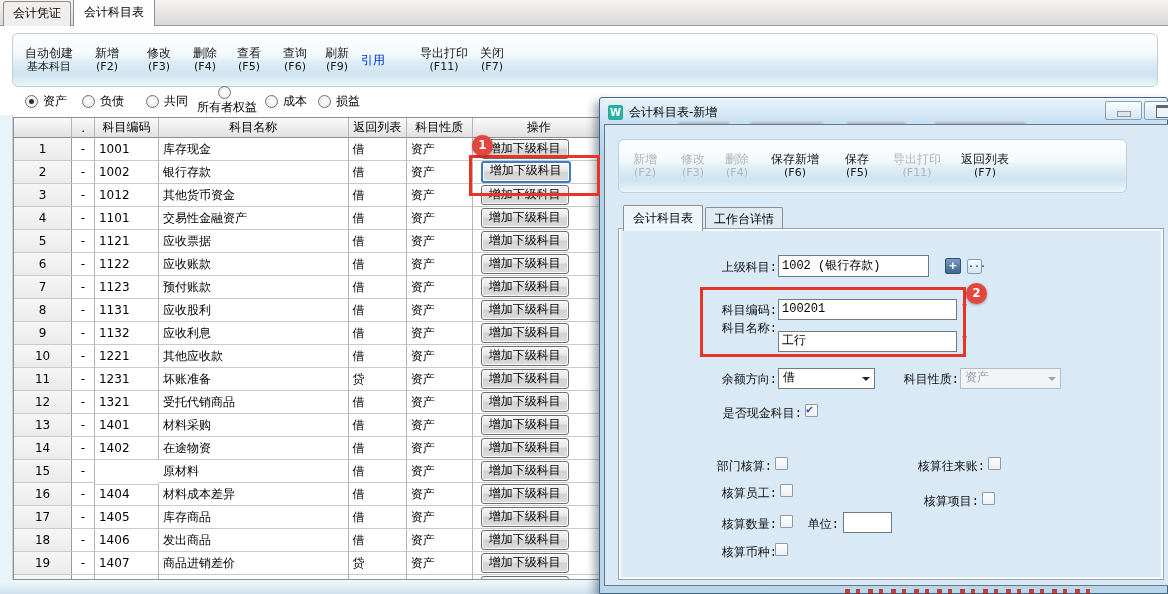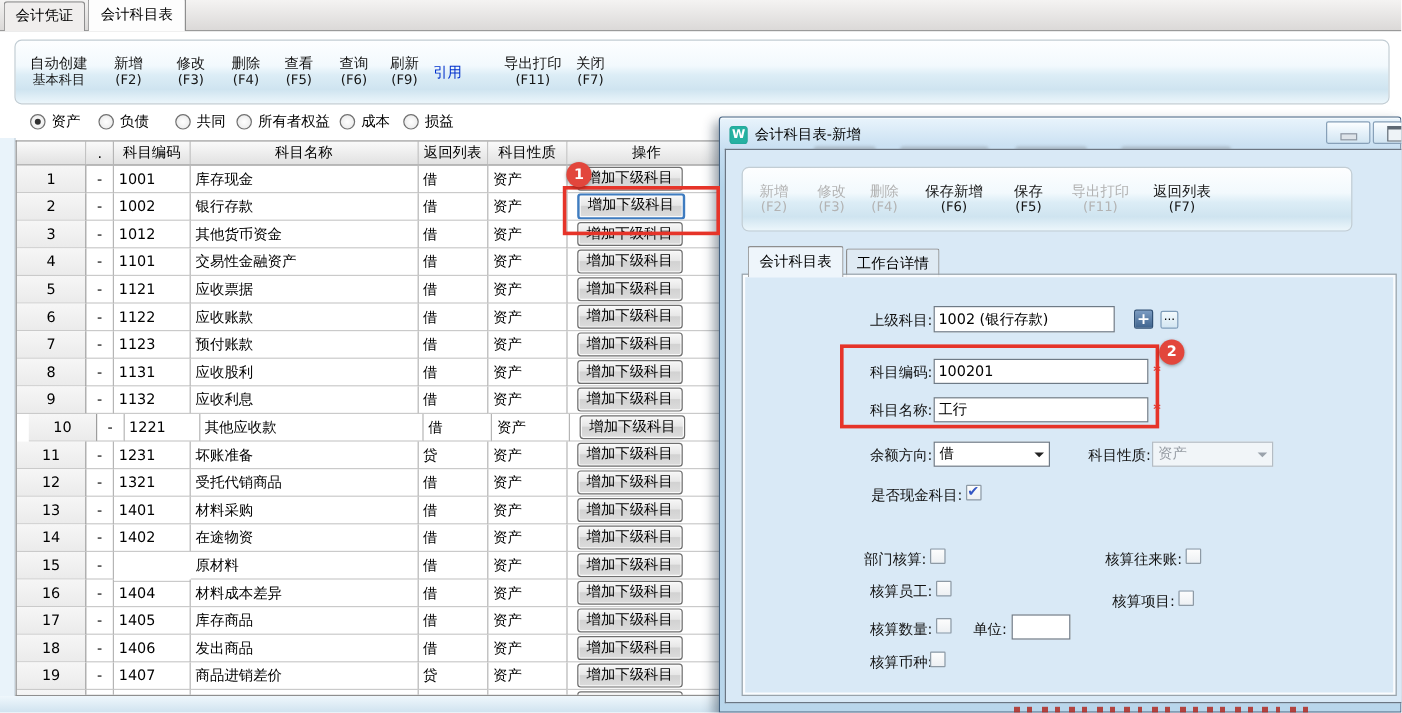--- a/index.html
+++ b/index.html
@@ -78,21 +78,21 @@
   .dlg-client{position:absolute;left:4px;top:26px;width:565px;height:462px;background:#d9e9f6;
               border:1px solid #6b7683;border-right:none;box-sizing:border-box;overflow:hidden;}
   .dlg-toolbar{position:absolute;left:13px;top:14px;width:509px;height:54px;border:1px solid #c2cdd4;
                border-radius:6px;box-sizing:border-box;display:flex;align-items:center;
                background:linear-gradient(180deg,#fdfeff 0%,#f2f9fd 40%,#dcedf6 55%,#cfe4f0 78%,#ecf6fb 100%);}
   .dlg-tabs{position:absolute;left:18px;top:80px;display:flex;align-items:flex-end;}
   .dtab{border:1px solid #8e8e8e;border-bottom:none;border-radius:2px 2px 0 0;background:#dfeaf3;
         padding:3px 8px;margin-right:2px;position:relative;top:0;}
   .dtab.active{background:#eef5fb;padding:4px 9px;z-index:2;}
   .dlg-panel{position:absolute;left:13px;top:103px;width:546px;height:352px;border:1px solid #99a3ab;
-             box-shadow:inset 0 0 0 2px rgba(255,255,255,.85);box-sizing:border-box;}
+             box-shadow:inset 0 0 0 2px rgba(255,255,255,.85);box-sizing:border-box;font-family:Liberation Mono, monospace;}
 
   .flabel{position:absolute;text-align:right;white-space:nowrap;color:#111;}
   .finput{position:absolute;border:1px solid #6e7a86;background:#fff;font-family:inherit;font-size:12px;
           padding:1px 3px;box-sizing:border-box;color:#000;}
   .plus-btn{position:absolute;width:16px;height:16px;border-radius:2px;color:#fff;font-weight:bold;
             background:linear-gradient(#7c9cc2,#3f648e);text-align:center;line-height:15px;font-size:13px;
             border:1px solid #2f4f74;box-sizing:border-box;cursor:pointer;}
   .more-btn{position:absolute;width:15px;height:15px;border:1px solid #7f9db9;border-radius:2px;box-sizing:border-box;
             background:linear-gradient(#f3fafd,#d3e6f2);text-align:center;line-height:9px;font-size:10px;cursor:pointer;}
   .req{position:absolute;color:#e03a2f;font-weight:bold;}
@@ -168,21 +168,21 @@
         <span>资产</span>
       </div>
       <div class="radio-item" style="margin-left: 15px;">
         <span class="radio"></span>
         <span>负债</span>
       </div>
       <div class="radio-item" style="margin-left: 22px;">
         <span class="radio"></span>
         <span>共同</span>
       </div>
-      <div class="radio-item" style="margin-left: 9px;">
+      <div class="radio-item" style="margin-left: 9px; flex-direction: column;">
         <span class="radio"></span>
         <span>所有者权益</span>
       </div>
       <div class="radio-item" style="margin-left: 8px;">
         <span class="radio"></span>
         <span>成本</span>
       </div>
       <div class="radio-item" style="margin-left: 11px;">
         <span class="radio"></span>
         <span>损益</span>
@@ -295,21 +295,21 @@
         <div class="tcell tree" style="width: 24px;">-</div>
         <div class="tcell pad" style="width: 67px;">1132</div>
         <div class="tcell pad" style="width: 199px;">应收利息</div>
         <div class="tcell pad" style="width: 61px;">借</div>
         <div class="tcell pad" style="width: 69px;">资产</div>
         <div class="tcell" style="width: 140px;">
           <div class="act-btn">增加下级科目</div>
         </div>
       </div>
       <div class="trow">
-        <div class="tcell idx" style="width: 61px; margin-left: 10px;">10</div>
+        <div class="tcell idx" style="width: 61px;">10</div>
         <div class="tcell tree" style="width: 24px;">-</div>
         <div class="tcell pad" style="width: 67px;">1221</div>
         <div class="tcell pad" style="width: 199px;">其他应收款</div>
         <div class="tcell pad" style="width: 61px;">借</div>
         <div class="tcell pad" style="width: 69px;">资产</div>
         <div class="tcell" style="width: 140px;">
           <div class="act-btn">增加下级科目</div>
         </div>
       </div>
       <div class="trow">
@@ -489,21 +489,21 @@
 
         <div class="flabel" style="left:94px;top:30px;width:64px;">上级科目:</div>
         <div class="finput" style="left:159px;top:26px;width:151px;height:22px;line-height:18px;">1002 (银行存款)</div>
         <div class="plus-btn" style="left:326px;top:29px;">+</div>
         <div class="more-btn" style="left:348px;top:30px;">...</div>
 
         <div class="flabel" style="left:94px;top:73px;width:64px;">科目编码:</div>
         <div class="finput" style="left:159px;top:70px;width:179px;height:21px;line-height:17px;">100201</div>
         <div class="req" style="left:342px;top:73px;">*</div>
 
-        <div class="flabel" style="left:94px;top:105px;width:64px;">科目名称:</div>
+        <div class="flabel" style="left:94px;top:91px;width:64px;">科目名称:</div>
         <div class="finput" style="left:159px;top:102px;width:179px;height:21px;line-height:17px;">工行</div>
         <div class="req" style="left:342px;top:105px;">*</div>
 
         <div class="flabel" style="left:94px;top:142px;width:64px;">余额方向:</div>
         <div class="fselect" style="left:159px;top:139px;width:97px;height:21px;">
           <span>借</span>
           <span class="arr"></span>
         </div>
         <div class="flabel" style="left:280px;top:142px;width:60px;">科目性质:</div>
         <div class="fselect disabled" style="left:341px;top:139px;width:101px;height:21px;">

